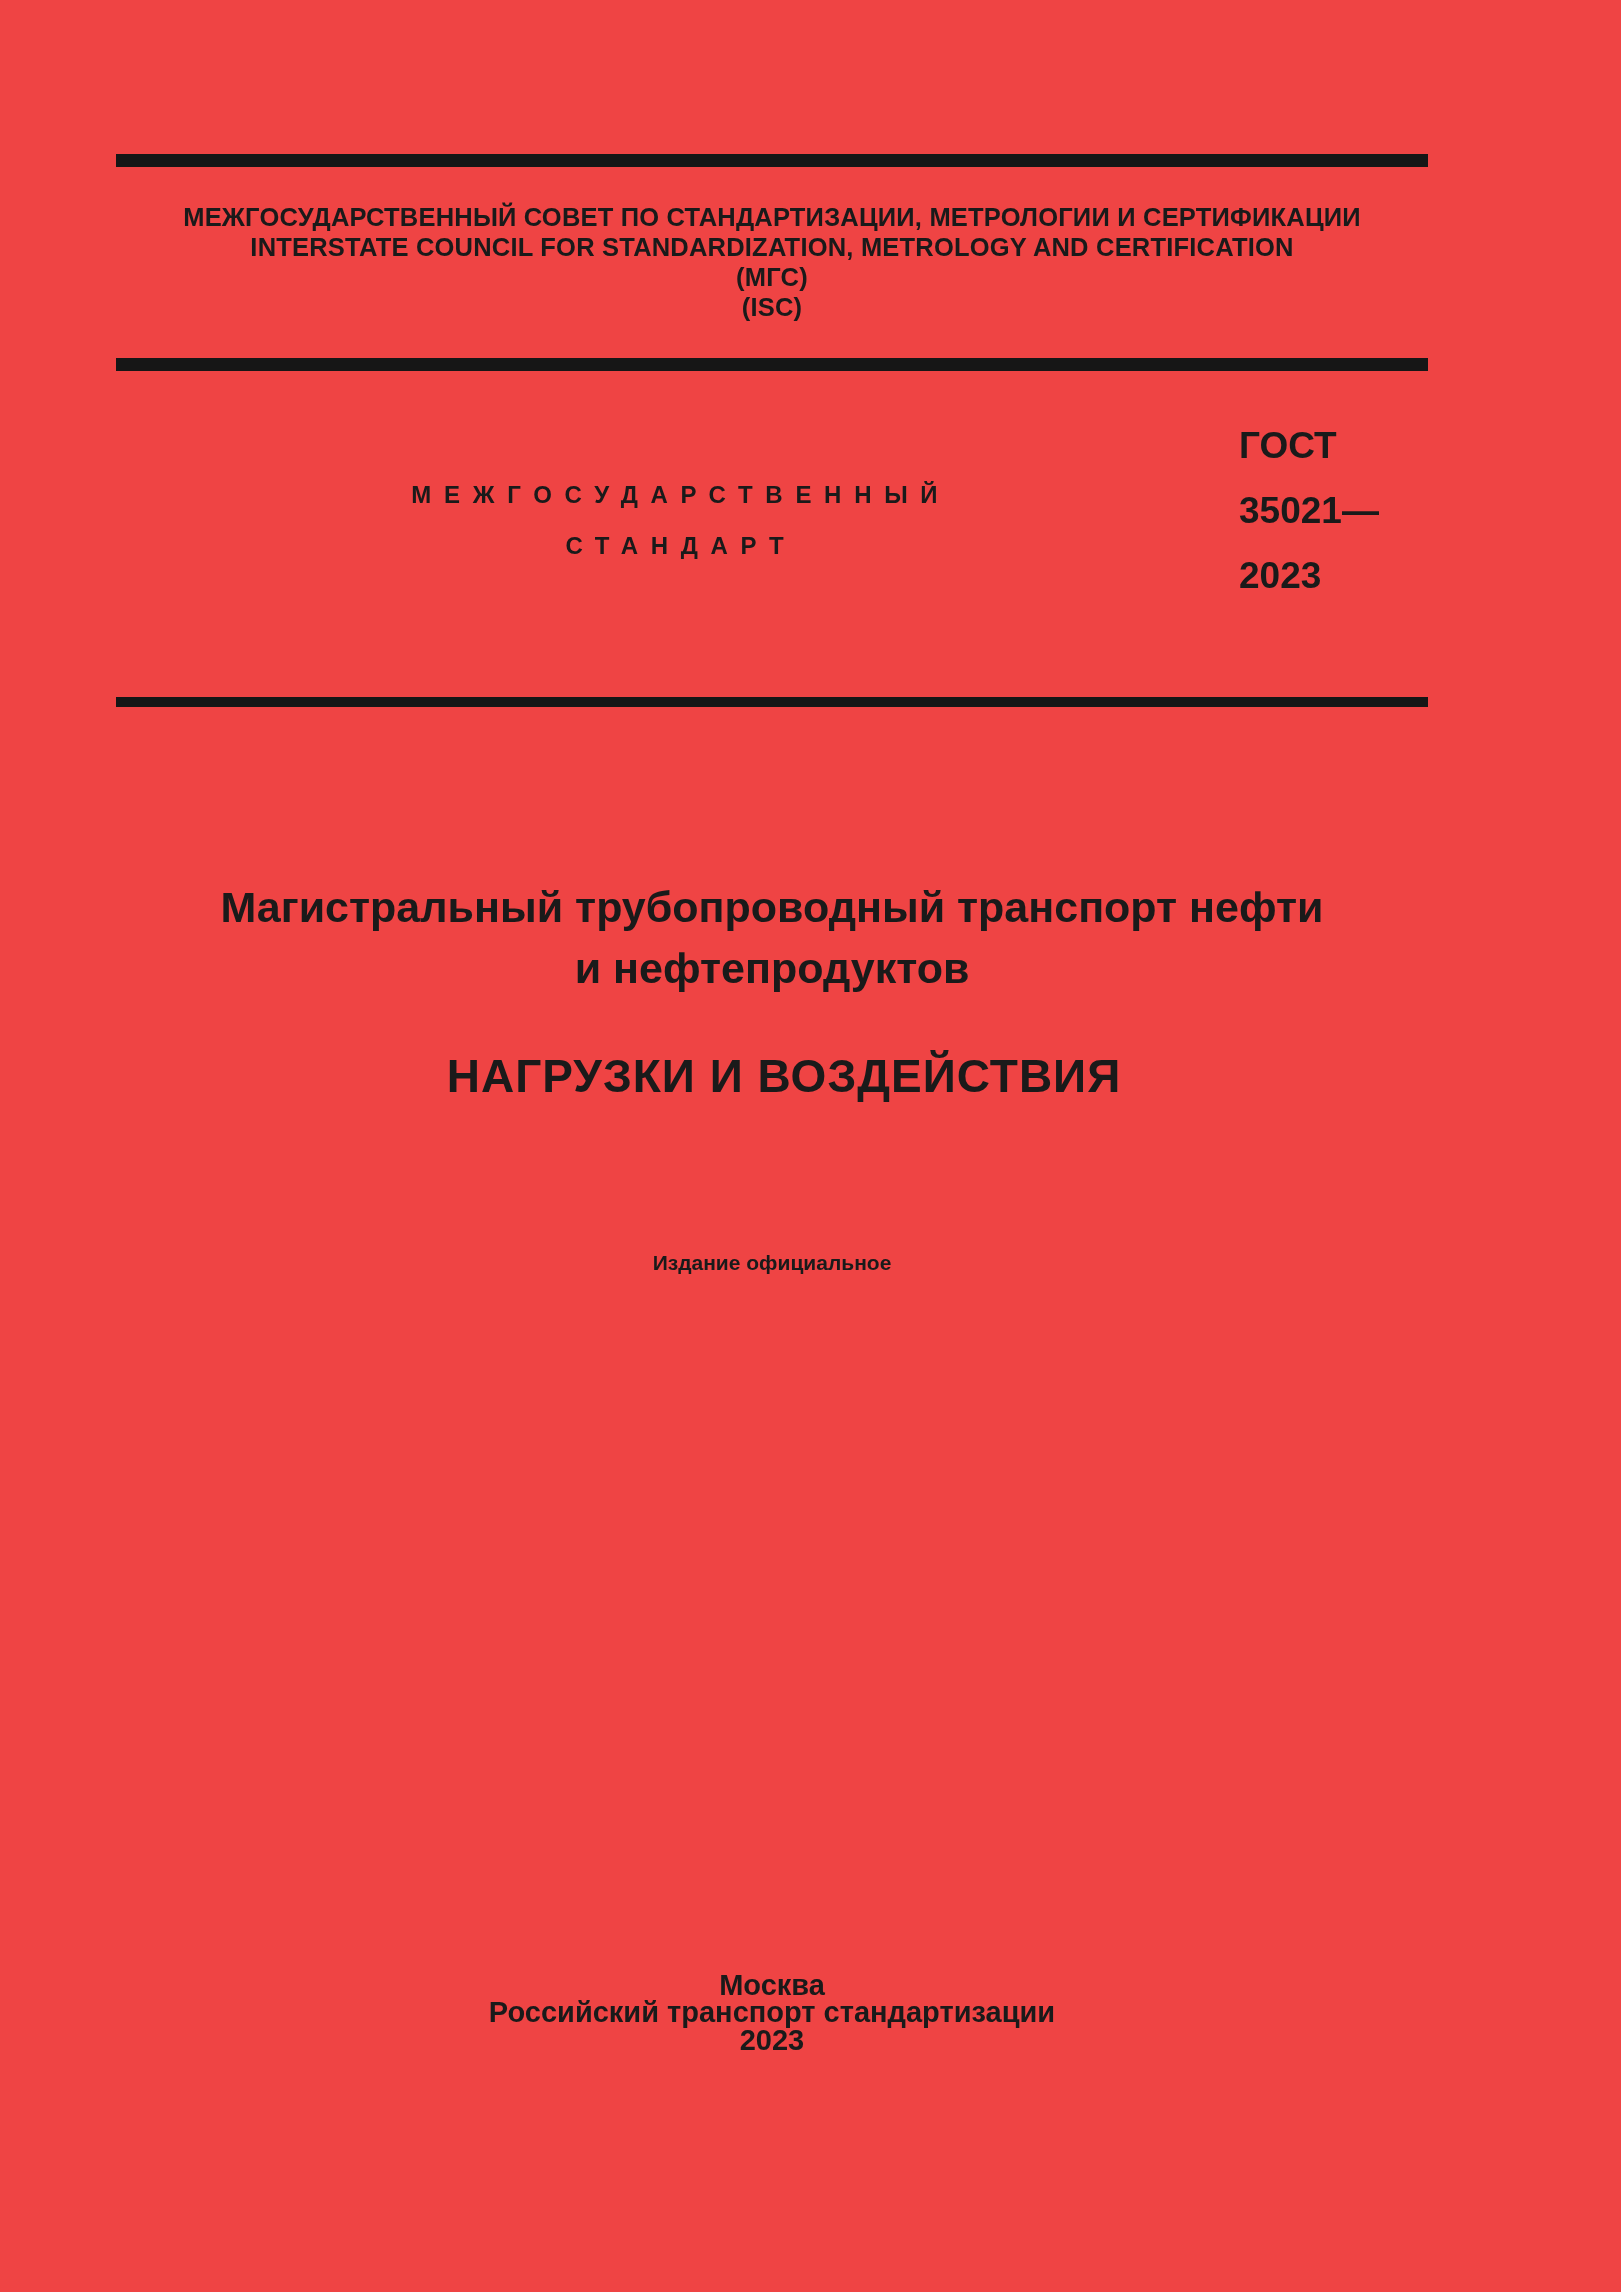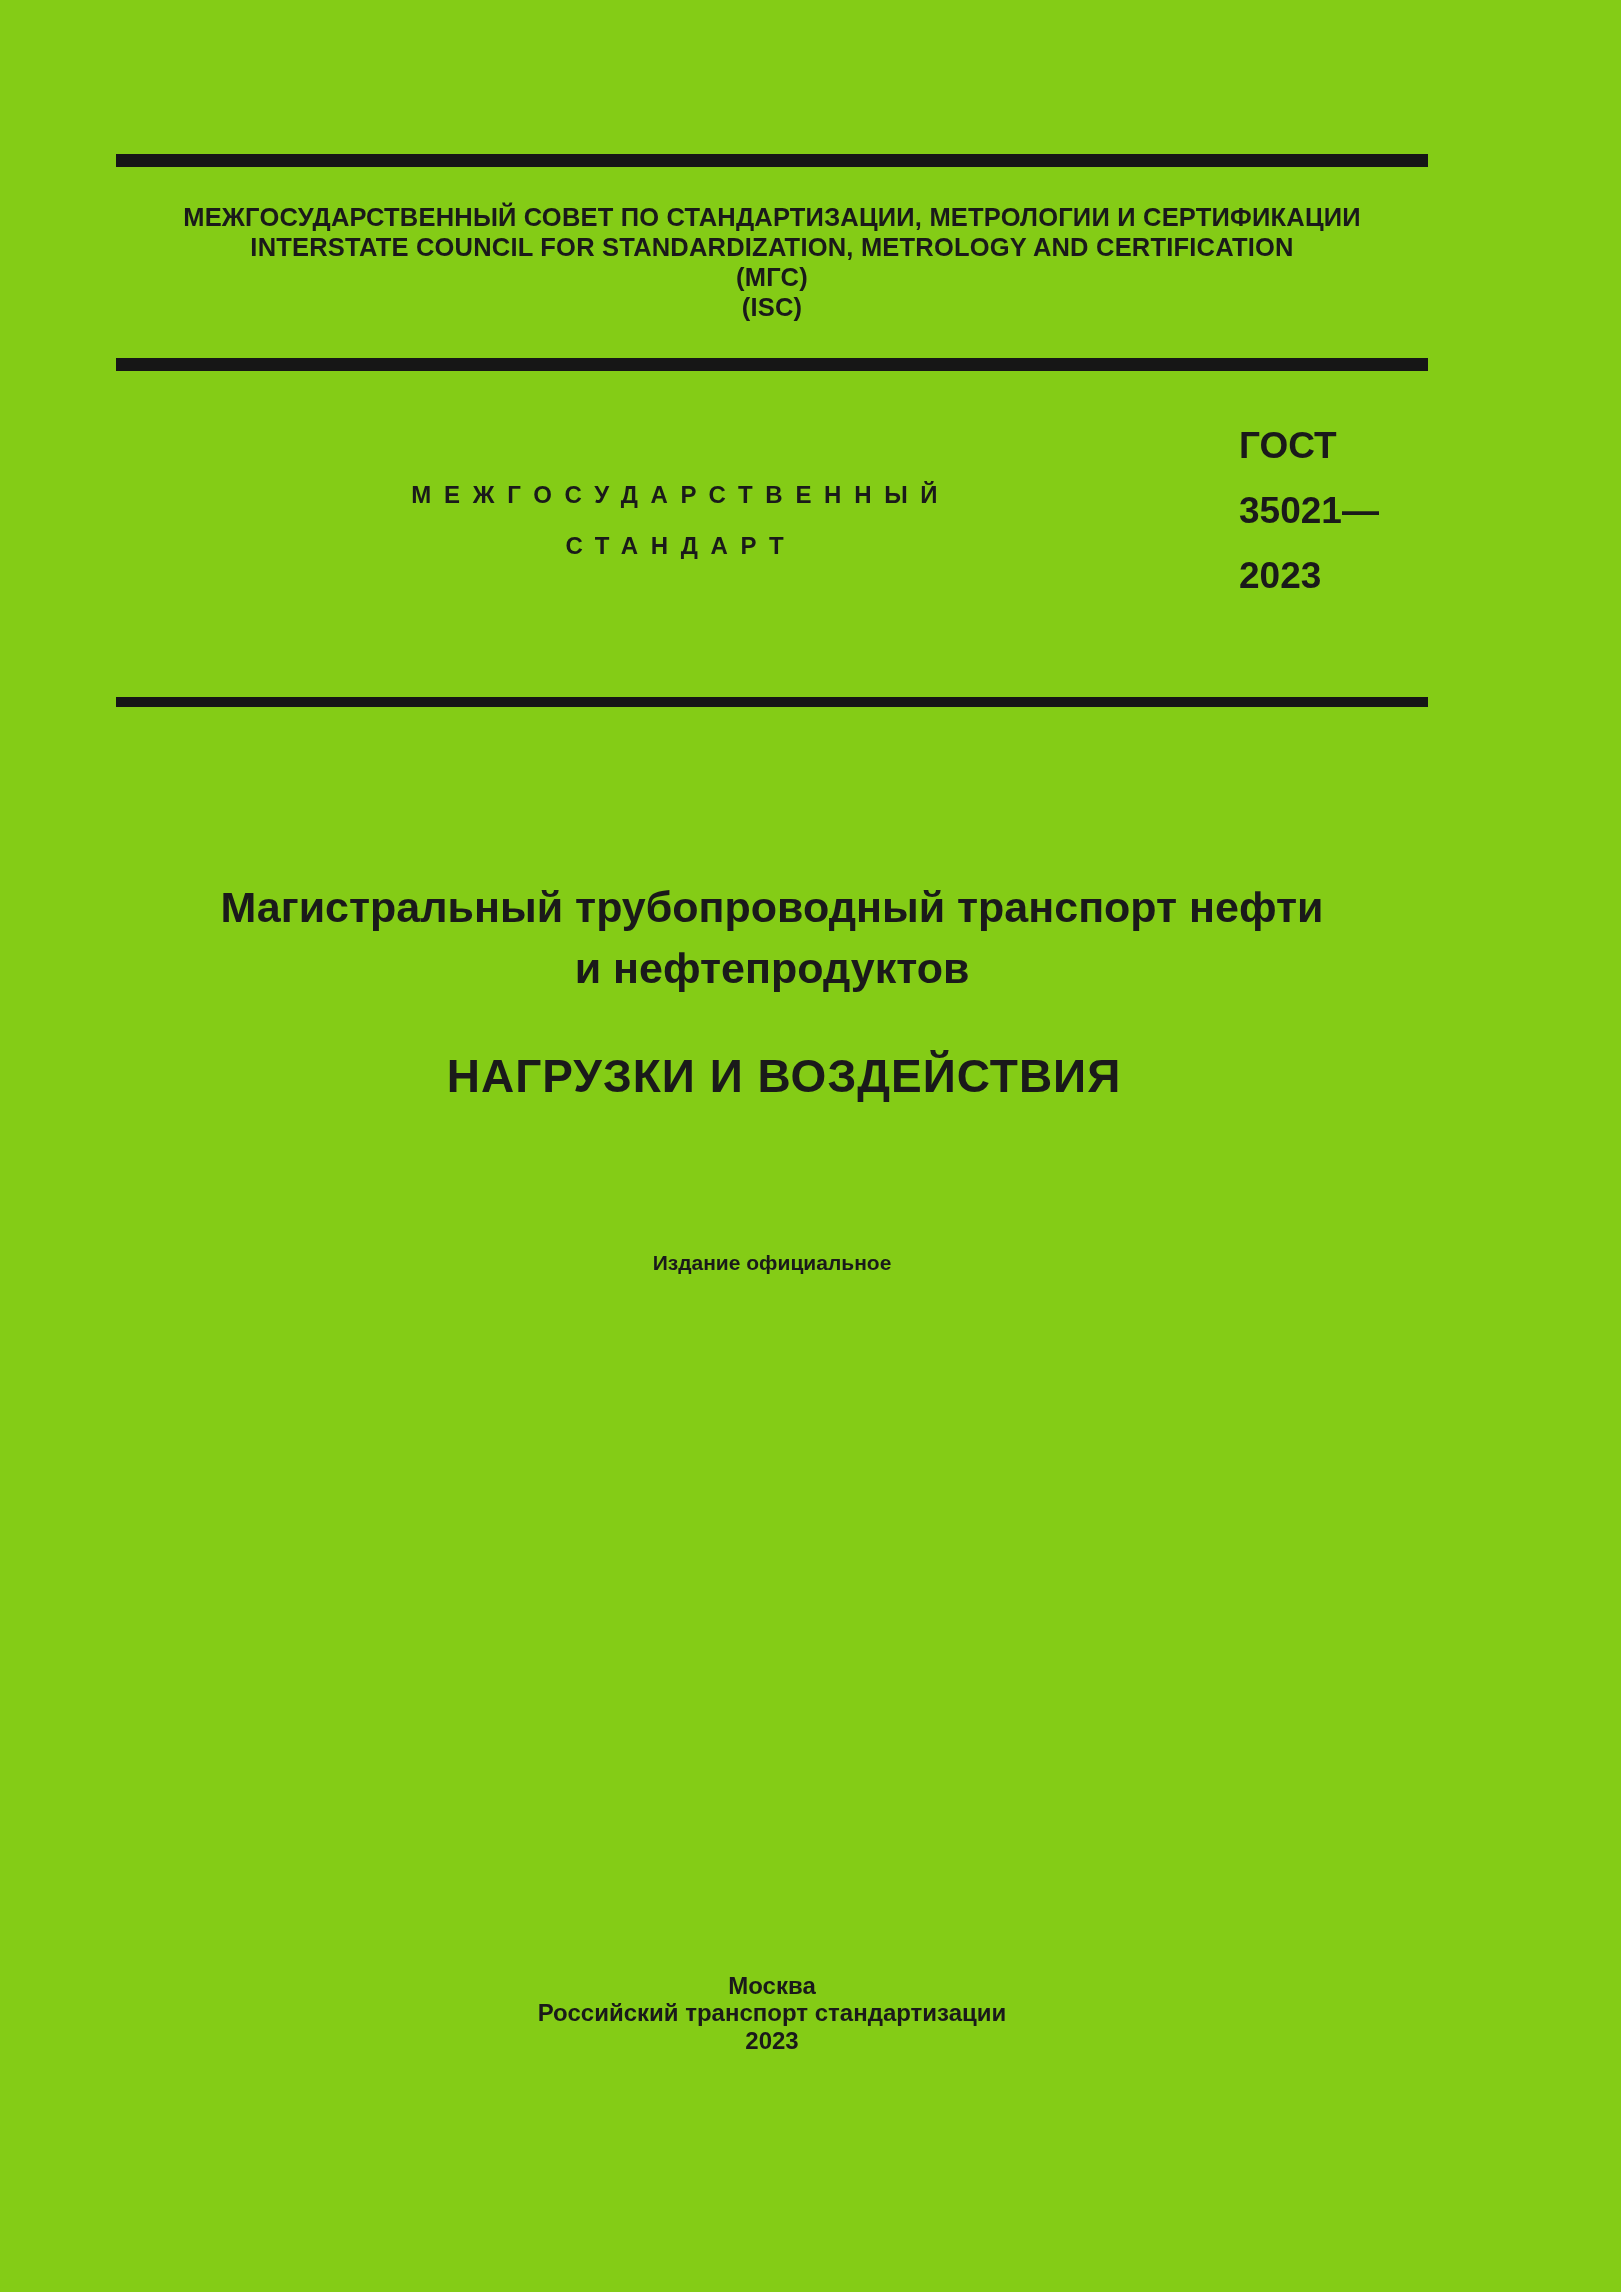--- a/index.html
+++ b/index.html
@@ -5,21 +5,21 @@
 <style>
   html, body {
     margin: 0;
     padding: 0;
     background: #ffffff;
   }
   .page {
     position: relative;
     width: 1621px;
     height: 2293px;
-    background: #84cc16;
+    background: #ef4444;
     color: #1a1a1a;
     font-family: "Liberation Sans", sans-serif;
     font-weight: bold;
     overflow: hidden;
   }
   .rule {
     position: absolute;
     left: 116px;
     width: 1312px;
     background: #161616;
@@ -91,21 +91,21 @@
     font-size: 21px;
     line-height: 32px;
   }
 
   .imprint {
     position: absolute;
     left: 116px;
     top: 1972px;
     width: 1312px;
     text-align: center;
-    font-size: 24px;
+    font-size: 29px;
     line-height: 27.4px;
   }
 </style>
 </head>
 <body>
 
 <div class="page">
 
   <div class="rule rule-top"></div>
 

